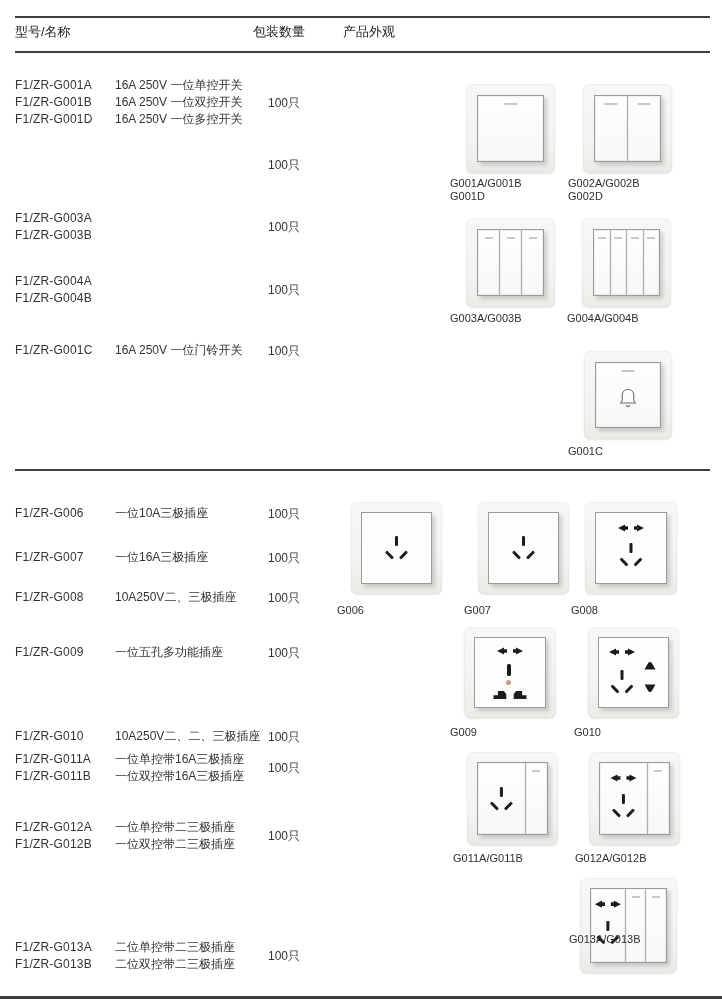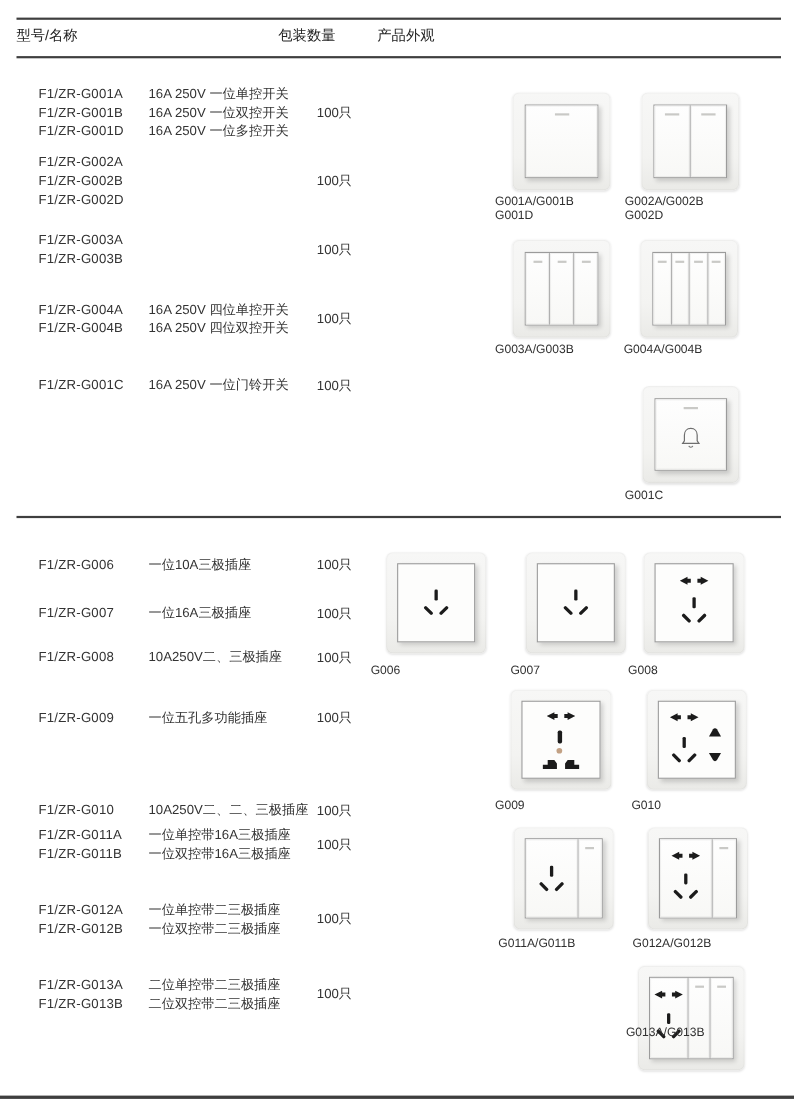--- a/index.html
+++ b/index.html
@@ -1,20 +1,20 @@
 <!DOCTYPE html>
 <html><head>
 <meta charset="utf-8">
 <style>
   html,body{margin:0;padding:0;background:#fff;}
   #page{position:relative;width:722px;height:1000px;background:#fff;overflow:hidden;
         font-family:"Liberation Sans","DejaVu Sans",sans-serif;color:#333;}
   .rule{position:absolute;height:2px;background:#3f3f3f;}
   .thead{position:absolute;top:23px;height:18px;line-height:18px;font-size:13px;color:#222;white-space:nowrap;}
-  .grp{position:absolute;left:15px;width:430px;margin-left:20px;}
+  .grp{position:absolute;left:15px;width:430px;}
   .mods{position:absolute;left:0;top:0;}
   .descs{position:absolute;left:100px;top:0;}
   .m,.d{height:17px;line-height:17px;font-size:12px;color:#333;white-space:nowrap;}
   .m{letter-spacing:.2px;}
   .q{position:absolute;left:253px;top:50%;transform:translateY(-50%);font-size:12px;color:#333;white-space:nowrap;}
   .plate{position:absolute;border-radius:6px;
          background:linear-gradient(180deg,#f7f7f6 0%,#f3f3f1 65%,#eaeae7 100%);
          box-shadow:0 1px 2px rgba(0,0,0,.10), inset 0 0 0 1px rgba(0,0,0,.03);}
   .frame{position:absolute;left:11px;right:11px;top:11px;bottom:11px;background:#fdfdfc;
          border:1px solid #9b9b9b;box-shadow:2.5px 2.5px 4px rgba(0,0,0,.16);display:flex;}
@@ -71,44 +71,35 @@
     </div>
     <div class="descs">
       <div class="d">16A 250V 一位单控开关</div>
       <div class="d">16A 250V 一位双控开关</div>
       <div class="d">16A 250V 一位多控开关</div>
     </div>
     <div class="q">100只</div>
   </div>
 
   <div class="grp" style="top:139px;height:51px">
-    <div class="mods">
-      <div class="m">F1/ZR-G002A</div>
-      <div class="m">F1/ZR-G002B</div>
-      <div class="m">F1/ZR-G002D</div>
-    </div>
     <div class="q">100只</div>
   </div>
 
   <div class="grp" style="top:210px;height:34px">
     <div class="mods">
       <div class="m">F1/ZR-G003A</div>
       <div class="m">F1/ZR-G003B</div>
     </div>
     <div class="q">100只</div>
   </div>
 
   <div class="grp" style="top:273px;height:34px">
     <div class="mods">
       <div class="m">F1/ZR-G004A</div>
       <div class="m">F1/ZR-G004B</div>
-    </div>
-    <div class="descs">
-      <div class="d">16A 250V 四位单控开关</div>
-      <div class="d">16A 250V 四位双控开关</div>
     </div>
     <div class="q">100只</div>
   </div>
 
   <div class="grp" style="top:342px;height:17px">
     <div class="mods">
         <div class="m">F1/ZR-G001C</div>
       </div>
     <div class="descs">
         <div class="d">16A 250V 一位门铃开关</div>
@@ -255,21 +246,21 @@
     <div class="mods">
       <div class="m">F1/ZR-G012A</div>
       <div class="m">F1/ZR-G012B</div>
     </div>
     <div class="descs">
       <div class="d">一位单控带二三极插座</div>
       <div class="d">一位双控带二三极插座</div>
     </div>
     <div class="q">100只</div>
   </div>
-  <div class="grp" style="top:887px;height:34px">
+  <div class="grp" style="top:939px;height:34px">
     <div class="mods">
       <div class="m">F1/ZR-G013A</div>
       <div class="m">F1/ZR-G013B</div>
     </div>
     <div class="descs">
       <div class="d">二位单控带二三极插座</div>
       <div class="d">二位双控带二三极插座</div>
     </div>
     <div class="q">100只</div>
   </div>

